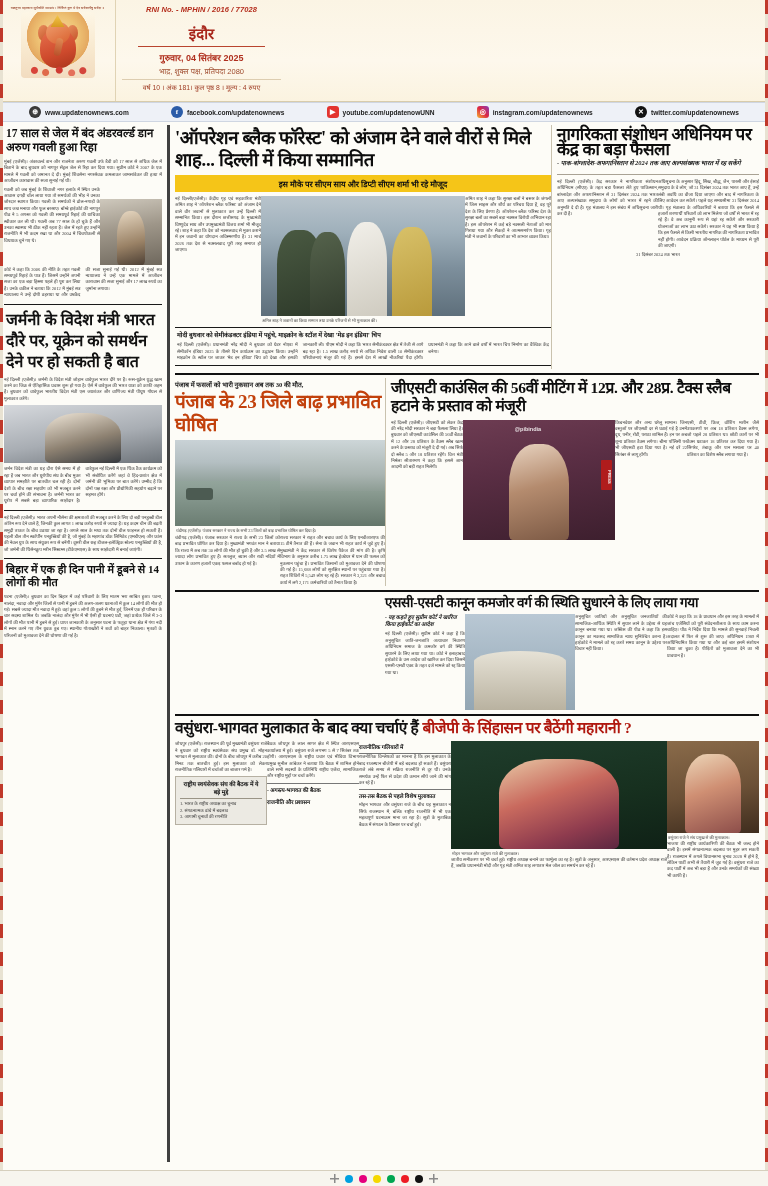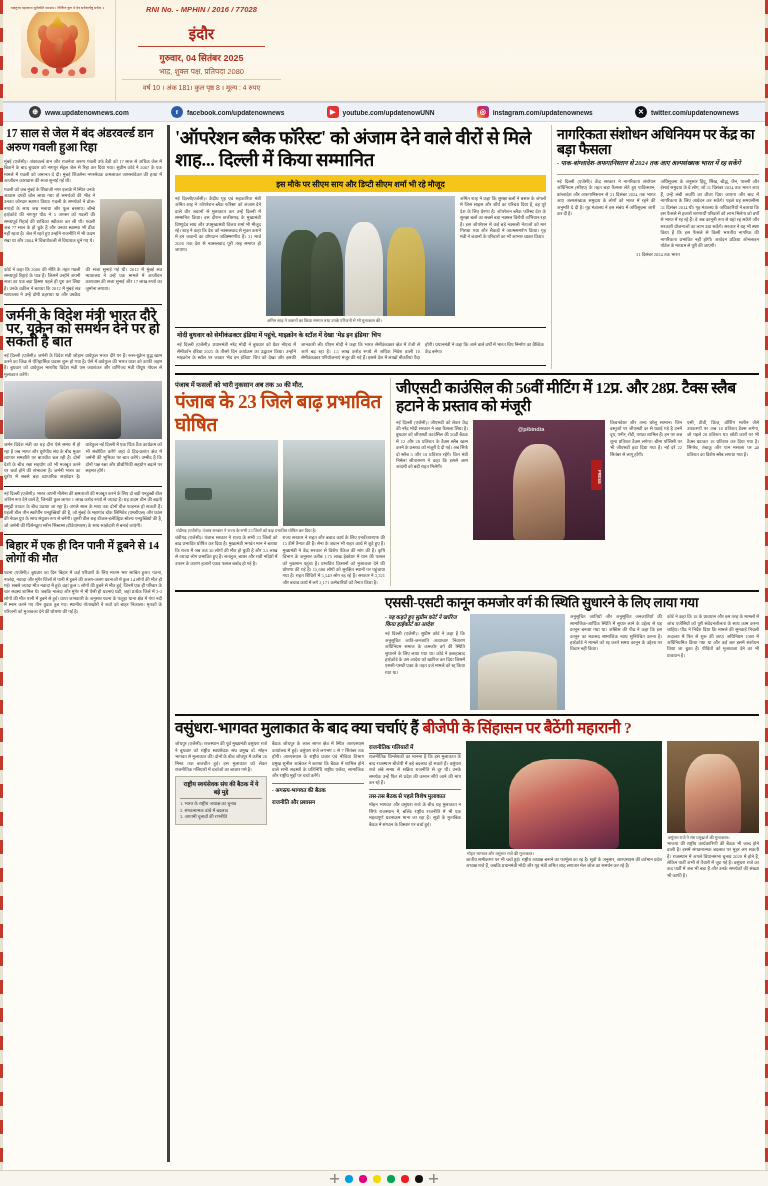--- a/index.html
+++ b/index.html
@@ -392,21 +392,21 @@
       linear-gradient(#8a8a8a,#8a8a8a) center/100% 1.5px no-repeat,
       linear-gradient(#8a8a8a,#8a8a8a) center/1.5px 100% no-repeat;
   }
   .red-edge-l, .red-edge-r {
     position: absolute; top: 0; bottom: 0; width: 3px;
     background: repeating-linear-gradient(180deg,#c0392b 0 14px,#e8e2d2 14px 28px);
   }
   .red-edge-l { left: 0; }
   .red-edge-r { right: 0; }
   .hr-black { border-top: 2px solid #111; margin: 4px 0 3px; }
-  .flex-row { display: flex; gap: 5px; }
+  .flex-row { display: flex; }
   .italic-sub {
     font-size: 5.6px; font-style: italic; font-weight: bold;
     color: #222; line-height: 7px;
     font-family: "Liberation Serif", serif;
   }
 </style>
 </head>
 <body>
 
 <div class="page">
@@ -470,21 +470,21 @@
         <div class="flex-row" style="margin-top:2px">
           <div class="body-txt" style="flex:1">गवली को जब मुंबई के शिवाजी नगर इलाके में स्थित उनके आवास दगड़ी चॉल लाया गया तो समर्थकों की भीड़ ने उनका जोरदार स्वागत किया। गवली के समर्थकों ने ढोल-नगाड़ों के साथ जश्न मनाया और फूल बरसाए। बॉम्बे हाईकोर्ट की नागपुर पीठ ने 5 अगस्त को गवली की समयपूर्व रिहाई की याचिका स्वीकार कर ली थी। गवली अब 77 साल के हो चुके हैं और उनका स्वास्थ्य भी ठीक नहीं रहता है। जेल में रहते हुए उन्होंने राजनीति में भी कदम रखा था और 2004 में चिंचपोकली से विधायक चुने गए थे।</div>
           <div class="photo ph-gawli" style="width:62px;flex:none;margin-top:12px"></div>
         </div>
         <div class="body-txt two" style="margin-top:2px">कोर्ट ने कहा कि 2006 की नीति के तहत गवली समयपूर्व रिहाई के पात्र हैं। जिसमें उन्होंने अपनी सजा का एक बड़ा हिस्सा पहले ही पूरा कर लिया है। उनके वकील ने बताया कि 2012 में मुंबई सत्र न्यायालय ने उन्हें दोषी ठहराया था और उम्रकैद की सजा सुनाई गई थी। 2012 में मुंबई सत्र न्यायालय ने उन्हें एक मामले में आजीवन कारावास की सजा सुनाई और 17 लाख रुपये का जुर्माना लगाया।</div>
       </div>
 
       <div class="rule"></div>
 
       <div>
-        <div class="lead-hd" style="font-size:14px;line-height:13px;padding-top:0">जर्मनी के विदेश मंत्री भारत दौरे पर, यूक्रेन को समर्थन देने पर हो सकती है बात</div>
+        <div class="lead-hd" style="font-size:16px;line-height:21px;padding-top:0">जर्मनी के विदेश मंत्री भारत दौरे पर, यूक्रेन को समर्थन देने पर हो सकती है बात</div>
         <div class="body-txt">नई दिल्ली (एजेंसी)। जर्मनी के विदेश मंत्री जोहान वाडेफुल भारत दौरे पर हैं। रूस-यूक्रेन युद्ध खत्म करने का जिक्र से ऐतिहासिक प्रवास शुरू हो गया है। ऐसे में वाडेफुल की भारत यात्रा को काफी अहम है। बुधवार को वाडेफुल भारतीय विदेश मंत्री एस जयशंकर और वाणिज्य मंत्री पीयूष गोयल से मुलाकात करेंगे।</div>
         <div class="photo ph-german" style="margin-top:3px"></div>
         <div class="body-txt two" style="margin-top:3px">जर्मन विदेश मंत्री का यह दौरा ऐसे समय में हो रहा है जब भारत और यूरोपीय संघ के बीच मुक्त व्यापार समझौते पर बातचीत चल रही है। दोनों देशों के बीच रक्षा सहयोग को भी मजबूत करने पर चर्चा होने की संभावना है। जर्मनी भारत का यूरोप में सबसे बड़ा व्यापारिक साझेदार है। वाडेफुल नई दिल्ली में एक थिंक टैंक कार्यक्रम को भी संबोधित करेंगे जहां वे हिंद-प्रशांत क्षेत्र में जर्मनी की भूमिका पर बात करेंगे। उम्मीद है कि दोनों पक्ष रक्षा और प्रौद्योगिकी सहयोग बढ़ाने पर सहमत होंगे।</div>
       </div>
 
       <div class="rule"></div>
 
       <div>
         <div class="body-txt">नई दिल्ली (एजेंसी)। भारत अपनी नौसेना की क्षमताओं की मजबूत करने के लिए दो बड़ी पनडुब्बी डील अंतिम रूप देने वाले हैं, जिनकी कुल लागत 1 लाख करोड़ रुपये से ज्यादा है। यह कदम चीन की बढ़ती समुद्री ताकत के बीच उठाया जा रहा है। अगले साल के मध्य तक दोनों डील फाइनल हो सकती हैं। पहली डील तीन स्कॉर्पीन पनडुब्बियों की है, जो मुंबई के मझगांव डॉक लिमिटेड (एमडीएल) और फ्रांस की नेवल ग्रुप के साथ संयुक्त रूप से बनेंगी। दूसरी डील छह डीजल-इलेक्ट्रिक स्टेल्थ पनडुब्बियों की है, जो जर्मनी की थिसेनक्रुप मरीन सिस्टम्स (टीकेएमएस) के साथ साझेदारी में बनाई जाएंगी।</div>
       </div>
@@ -517,21 +517,21 @@
             <div style="width:86px" class="body-txt">अमित शाह ने कहा कि सुरक्षा बलों ने बस्तर के जंगलों में जिस साहस और शौर्य का परिचय दिया है, वह पूरे देश के लिए प्रेरणा है। ऑपरेशन ब्लैक फॉरेस्ट देश के सुरक्षा बलों का सबसे बड़ा नक्सल विरोधी अभियान रहा है। इस ऑपरेशन में कई बड़े नक्सली नेताओं को मार गिराया गया और सैकड़ों ने आत्मसमर्पण किया। गृह मंत्री ने जवानों के परिवारों का भी आभार व्यक्त किया।</div>
           </div>
 
           <div class="modi-strip">
             <div class="modi-hd">मोदी बुधवार को सेमीकंडक्टर इंडिया में पहुंचे, माइक्रोन के स्टॉल में देखा 'मेड इन इंडिया' चिप</div>
             <div class="body-txt three" style="margin-top:3px">नई दिल्ली (एजेंसी)। प्रधानमंत्री नरेंद्र मोदी ने बुधवार को ग्रेटर नोएडा में सेमीकॉन इंडिया 2025 के तीसरे दिन कार्यक्रम का उद्घाटन किया। उन्होंने माइक्रोन के स्टॉल पर जाकर 'मेड इन इंडिया' चिप को देखा और इसकी जानकारी ली। पीएम मोदी ने कहा कि भारत सेमीकंडक्टर क्षेत्र में तेजी से आगे बढ़ रहा है। 1.5 लाख करोड़ रुपये से अधिक निवेश वाली 10 सेमीकंडक्टर परियोजनाएं मंजूर की गई हैं। इससे देश में लाखों नौकरियां पैदा होंगी। प्रधानमंत्री ने कहा कि आने वाले वर्षों में भारत चिप निर्माण का वैश्विक केंद्र बनेगा।</div>
           </div>
         </div>
 
         <div style="width:208px;border-left:1px solid #c9c2ae;padding-left:5px">
-          <div class="big-hd" style="font-size:14px;line-height:15px;padding-top:2px">नागरिकता संशोधन अधिनियम पर केंद्र का बड़ा फैसला</div>
+          <div class="big-hd" style="font-size:17px;line-height:15px;padding-top:2px">नागरिकता संशोधन अधिनियम पर केंद्र का बड़ा फैसला</div>
           <div class="subhd-ital">- पाक-बांग्लादेश-अफगानिस्तान से 2024 तक आए अल्पसंख्यक भारत में रह सकेंगे</div>
           <div class="rule-thin"></div>
           <div class="flex-row">
             <div style="flex:1" class="body-txt">नई दिल्ली (एजेंसी)। केंद्र सरकार ने नागरिकता संशोधन अधिनियम (सीएए) के तहत बड़ा फैसला लेते हुए पाकिस्तान, बांग्लादेश और अफगानिस्तान से 31 दिसंबर 2024 तक भारत आए अल्पसंख्यक समुदाय के लोगों को भारत में रहने की अनुमति दे दी है। गृह मंत्रालय ने इस संबंध में अधिसूचना जारी कर दी है।</div>
             <div style="flex:1" class="body-txt">अधिसूचना के अनुसार हिंदू, सिख, बौद्ध, जैन, पारसी और ईसाई समुदाय के वे लोग, जो 31 दिसंबर 2024 तक भारत आए हैं, उन्हें लंबी अवधि का वीजा दिया जाएगा और बाद में नागरिकता के लिए आवेदन कर सकेंगे। पहले यह समयसीमा 31 दिसंबर 2014 थी। गृह मंत्रालय के अधिकारियों ने बताया कि इस फैसले से हजारों शरणार्थी परिवारों को लाभ मिलेगा जो वर्षों से भारत में रह रहे हैं। वे अब कानूनी रूप से यहां रह सकेंगे और सरकारी योजनाओं का लाभ उठा सकेंगे। सरकार ने यह भी स्पष्ट किया है कि इस फैसले से किसी भारतीय नागरिक की नागरिकता प्रभावित नहीं होगी। आवेदन प्रक्रिया ऑनलाइन पोर्टल के माध्यम से पूरी की जाएगी।</div>
           </div>
           <div class="body-txt" style="text-align:center;margin-top:3px">31 दिसंबर 2024 तक भारत</div>
         </div>
       </div>
 

